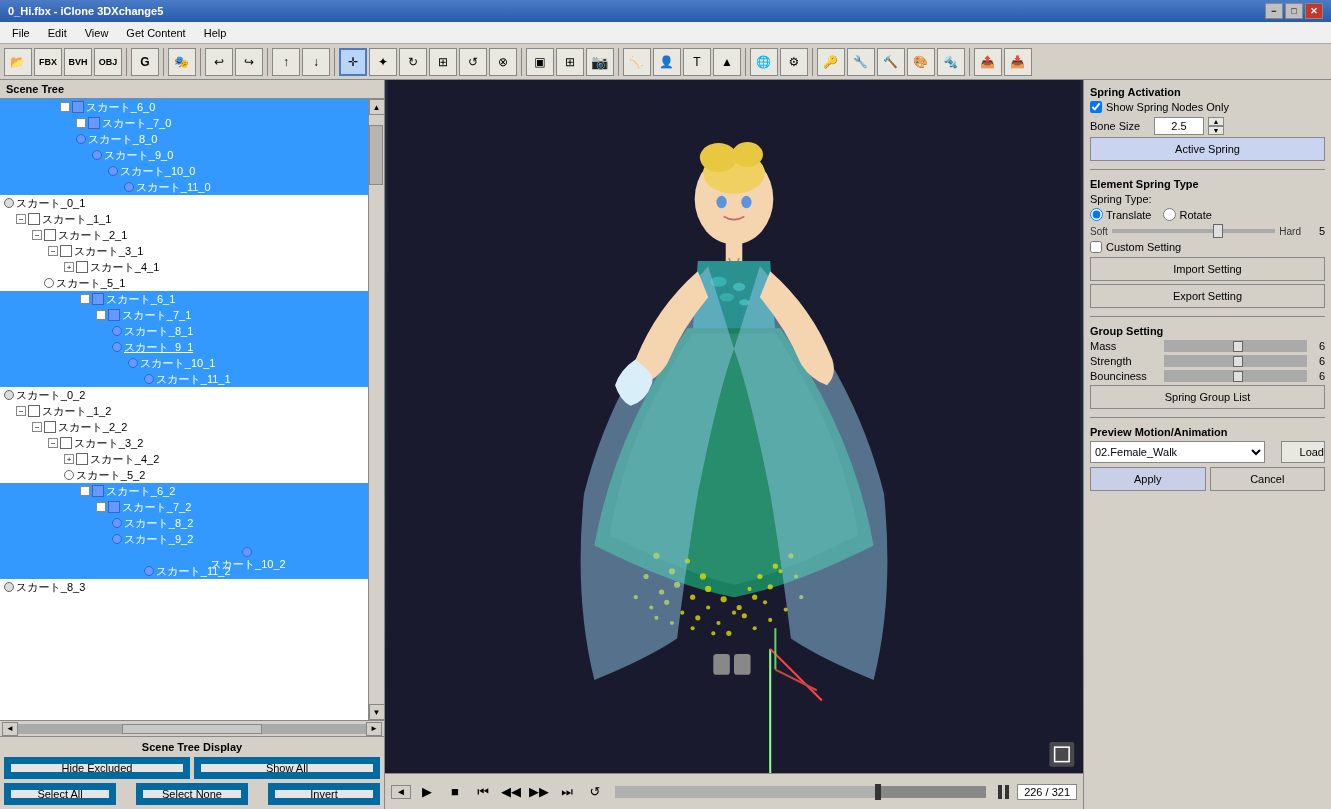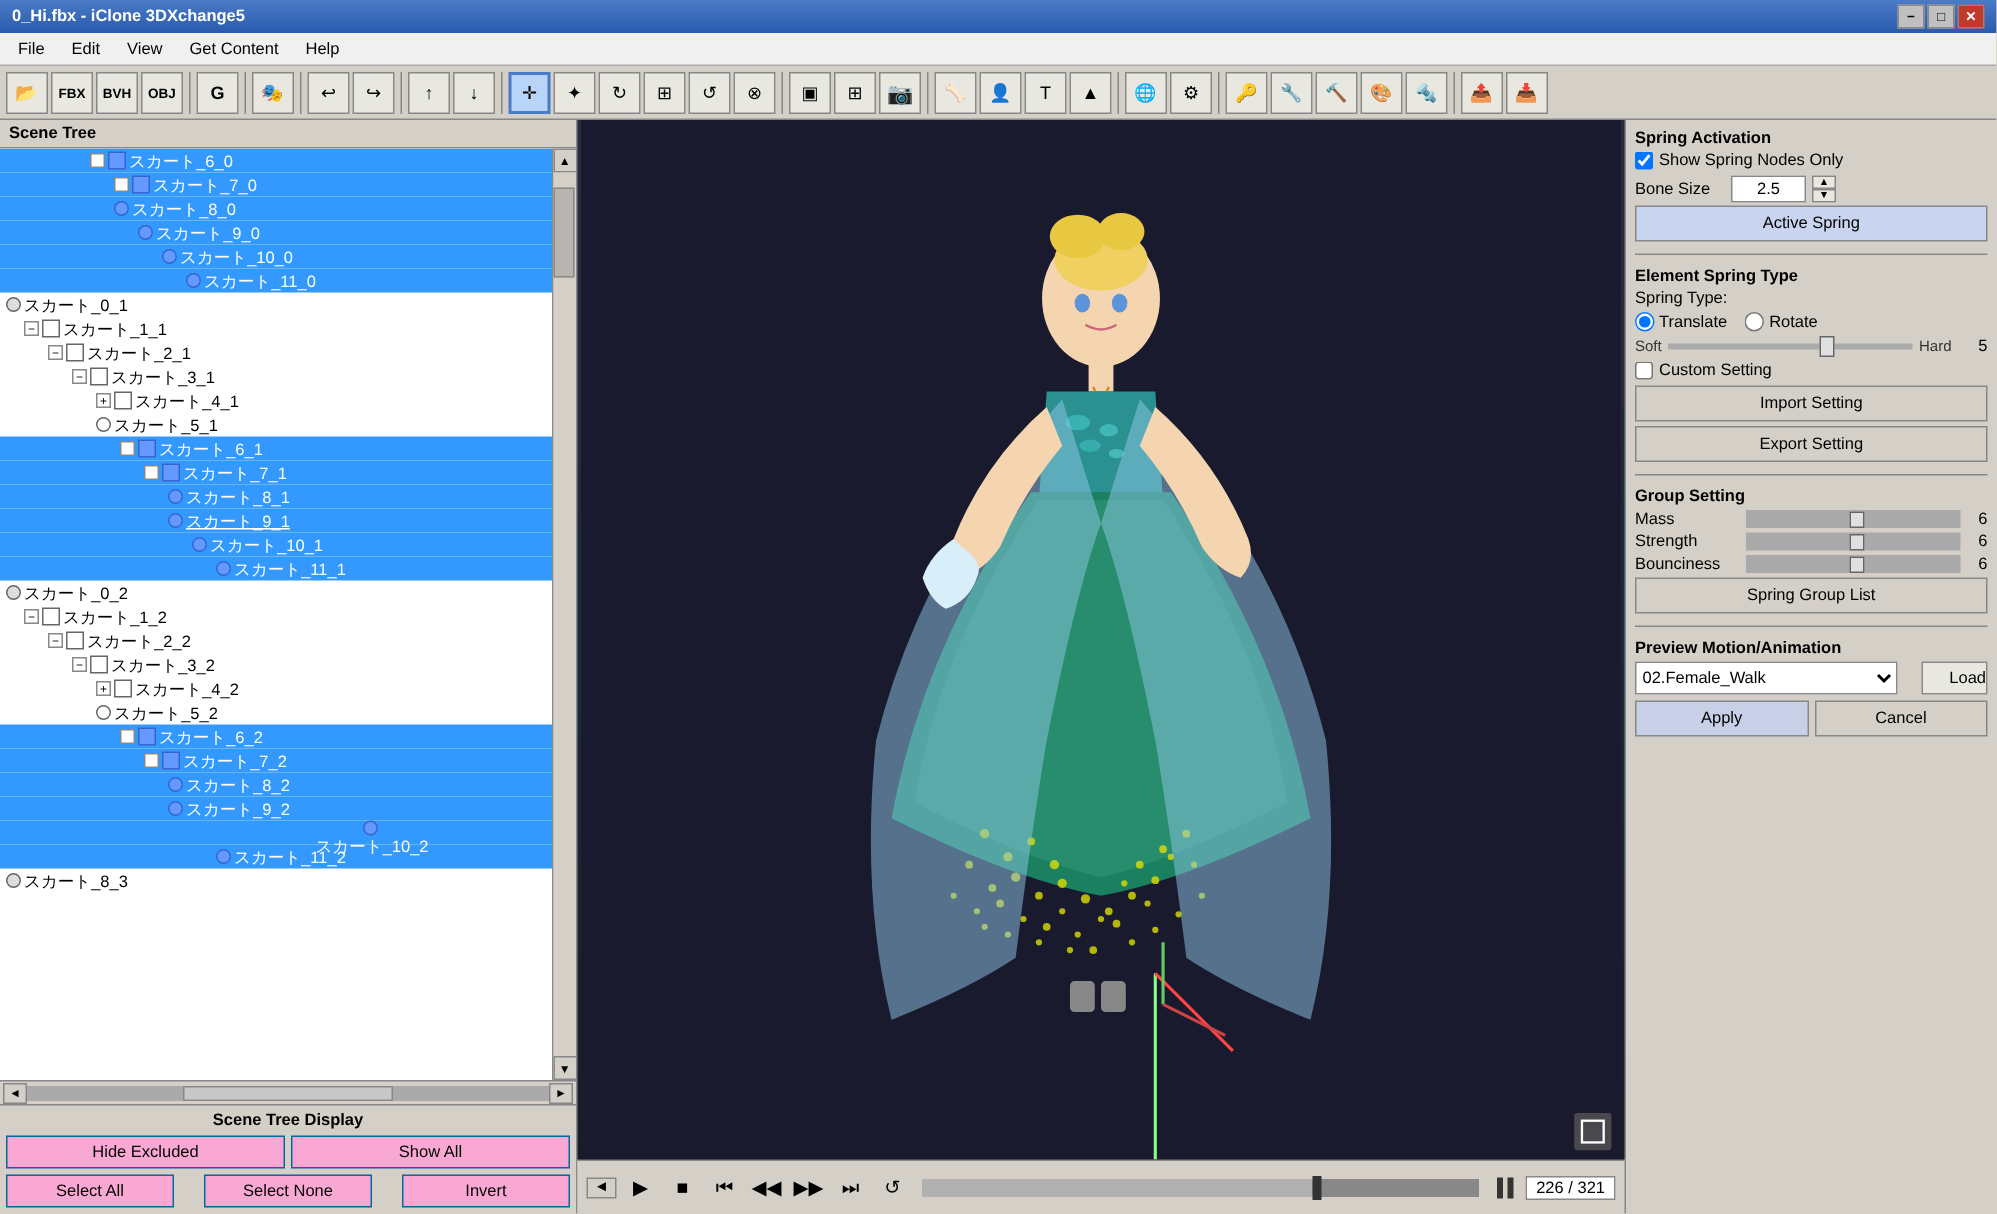--- a/index.html
+++ b/index.html
@@ -33,21 +33,21 @@
     .expand-btn { width: 10px; height: 10px; border: 1px solid #888; background: white; display: inline-flex; align-items: center; justify-content: center; font-size: 8px; margin-right: 2px; cursor: pointer; flex-shrink: 0; }
     .node-box { width: 12px; height: 12px; background: white; border: 1px solid #666; display: inline-block; margin-right: 2px; flex-shrink: 0; }
     .node-box.blue { background: #6699ff; border-color: #3366cc; }
     .node-box.small { width: 10px; height: 10px; border-radius: 50%; }
     .node-label { font-size: 11px; }
     
     
     .scene-controls { padding: 4px; background: #d4d0c8; border-top: 1px solid #888; }
     .scene-display-label { font-size: 11px; font-weight: bold; text-align: center; margin-bottom: 4px; }
     .btn-row { display: flex; gap: 4px; margin-bottom: 4px; }
-    .ctrl-btn { flex: 1; height: 22px; background: #f9a8d4; border: 1px solid #0369a1; cursor: pointer; font-size: 11px; display: flex; align-items: center; justify-content: center; }
+    .ctrl-btn { flex: 1; height: 22px; background: #e5e5e5; border: 7px solid #0369a1; cursor: pointer; font-size: 11px; display: flex; align-items: center; justify-content: center; }
     .btn-row2 { display: flex; gap: 20px; align-items: center; }
     
     
     .center-panel { flex: 1; display: flex; flex-direction: column; }
     .viewport { flex: 1; background: #1a1a2e; position: relative; overflow: hidden; }
     .viewport-text { position: absolute; top: 8px; left: 8px; font-size: 13px; font-family: monospace; }
     .viewport-line { color: #ffff00; }
     
     
     .right-panel { width: 248px; background: #d4d0c8; border-left: 1px solid #888; padding: 6px; overflow-y: auto; display: flex; flex-direction: column; gap: 4px; }
@@ -221,21 +221,21 @@
         <div class="tree-item" style="padding-left: 48px;">
           <span class="expand-btn">−</span>
           <span class="node-box"></span>
           <span class="node-label">スカート_3_1</span>
         </div>
         <div class="tree-item" style="padding-left: 64px;">
           <span class="expand-btn">+</span>
           <span class="node-box"></span>
           <span class="node-label">スカート_4_1</span>
         </div>
-        <div class="tree-item" style="padding-left: 64px;">
+        <div class="tree-item" style="padding-left: 44px;">
           <span class="node-box small"></span>
           <span class="node-label">スカート_5_1</span>
         </div>
         <div class="tree-item selected" style="padding-left: 80px;">
           <span class="expand-btn">−</span>
           <span class="node-box blue"></span>
           <span class="node-label">スカート_6_1</span>
         </div>
         <div class="tree-item selected" style="padding-left: 96px;">
           <span class="expand-btn">−</span>

